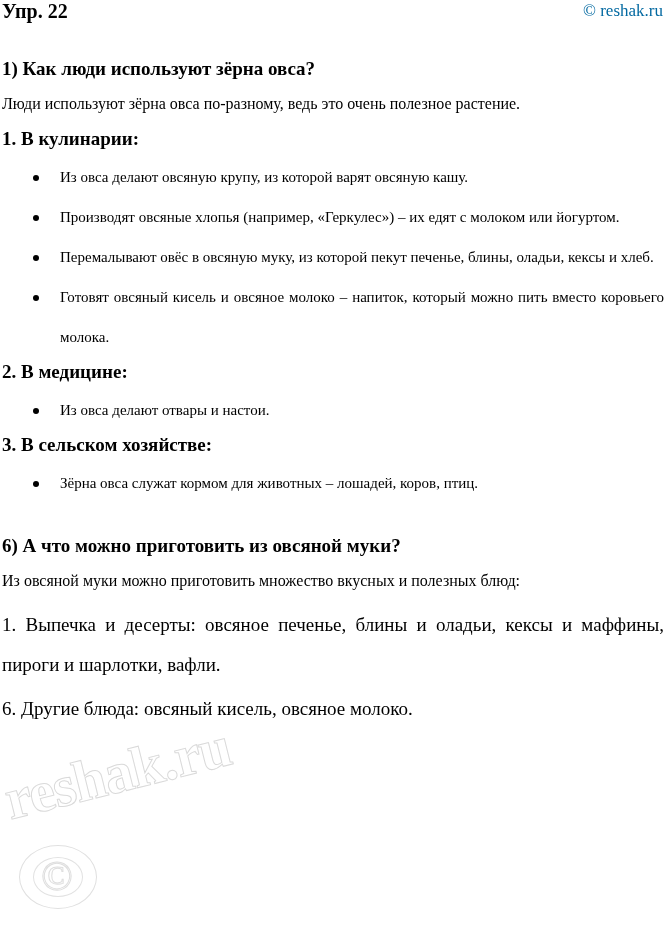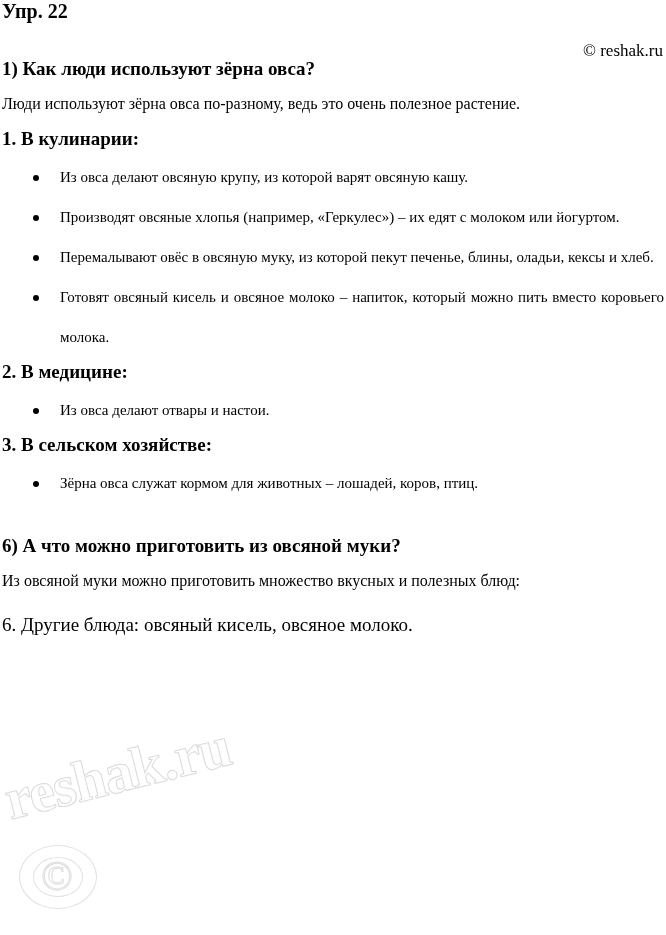--- a/index.html
+++ b/index.html
@@ -89,23 +89,22 @@
   }
   .header-title {
     font-size: 20px;
     font-weight: 700;
     line-height: 22px;
   }
   .header-credit {
     font-size: 17px;
     font-weight: 400;
     line-height: 22px;
-    color: #000000;
+    color: #0369a1;
     padding-right: 1px;
-    margin-top: 40px;
   }
 
   
   .q-heading {
     font-size: 19px;
     font-weight: 700;
     line-height: 22px;
     margin-top: 32px;
     margin-bottom: 0;
   }
@@ -199,15 +198,16 @@
 
   <div class="sub-heading">3. В сельском хозяйстве:</div>
   <ul class="bullets">
     <li class="last-short">Зёрна овса служат кормом для животных – лошадей, коров, птиц.</li>
   </ul>
 
   <div class="q-heading">6) А что можно приготовить из овсяной муки?</div>
 
   <div class="para">Из овсяной муки можно приготовить множество вкусных и полезных блюд:</div>
 
+  <div class="numbered">1. Выпечка и десерты: овсяное печенье, блины и оладьи, кексы и маффины, пироги и шарлотки, вафли.</div>
   <div class="numbered nojust">6. Другие блюда: овсяный кисель, овсяное молоко.</div>
 
 </div>
 
 </body></html>

